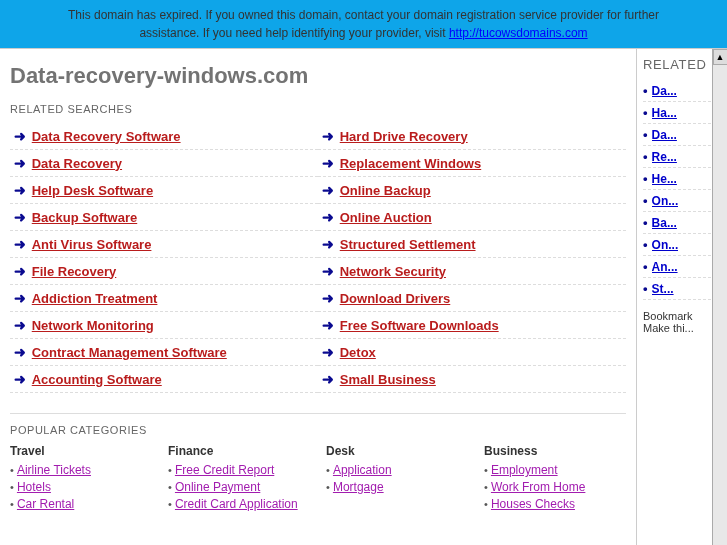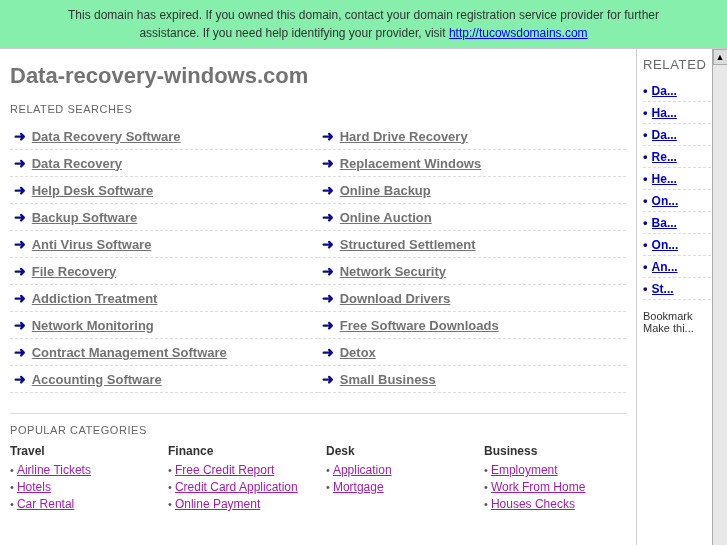--- a/index.html
+++ b/index.html
@@ -4,21 +4,21 @@
   <style>
     * { margin: 0; padding: 0; box-sizing: border-box; }
     body {
       font-family: Arial, sans-serif;
       font-size: 13px;
       background: #fff;
       color: #000;
       overflow-x: hidden;
     }
     #top-notice {
-      background: #86efac;
+      background: #0ea5e9;
       border-bottom: 1px solid #ccc;
       text-align: center;
       padding: 6px 40px;
       font-size: 12px;
       color: #333;
       line-height: 1.5;
     }
     #top-notice a {
       color: #00f;
       text-decoration: underline;
@@ -66,21 +66,21 @@
       padding: 5px 4px;
       border-bottom: 1px dashed #ddd;
     }
     .search-link-item .arrow {
       color: #0a0a90;
       margin-right: 6px;
       font-size: 14px;
       font-weight: bold;
     }
     .search-link-item a {
-      color: #737373;
+      color: #b91c1c;
       text-decoration: underline;
       font-size: 13px;
       font-weight: bold;
     }
     .popular-section {
       margin-top: 10px;
       padding-top: 10px;
       border-top: 1px solid #ddd;
     }
     .popular-grid {
@@ -298,22 +298,22 @@
             <ul>
               <li><a href="#">Airline Tickets</a></li>
               <li><a href="#">Hotels</a></li>
               <li><a href="#">Car Rental</a></li>
             </ul>
           </div>
           <div class="popular-col">
             <h4>Finance</h4>
             <ul>
               <li><a href="#">Free Credit Report</a></li>
+              <li><a href="#">Online Payment</a></li>
               <li><a href="#">Credit Card Application</a></li>
-              <li><a href="#">Online Payment</a></li>
             </ul>
           </div>
           <div class="popular-col">
             <h4>Desk</h4>
             <ul>
               <li><a href="#">Application</a></li>
               <li><a href="#">Mortgage</a></li>
             </ul>
           </div>
           <div class="popular-col">

